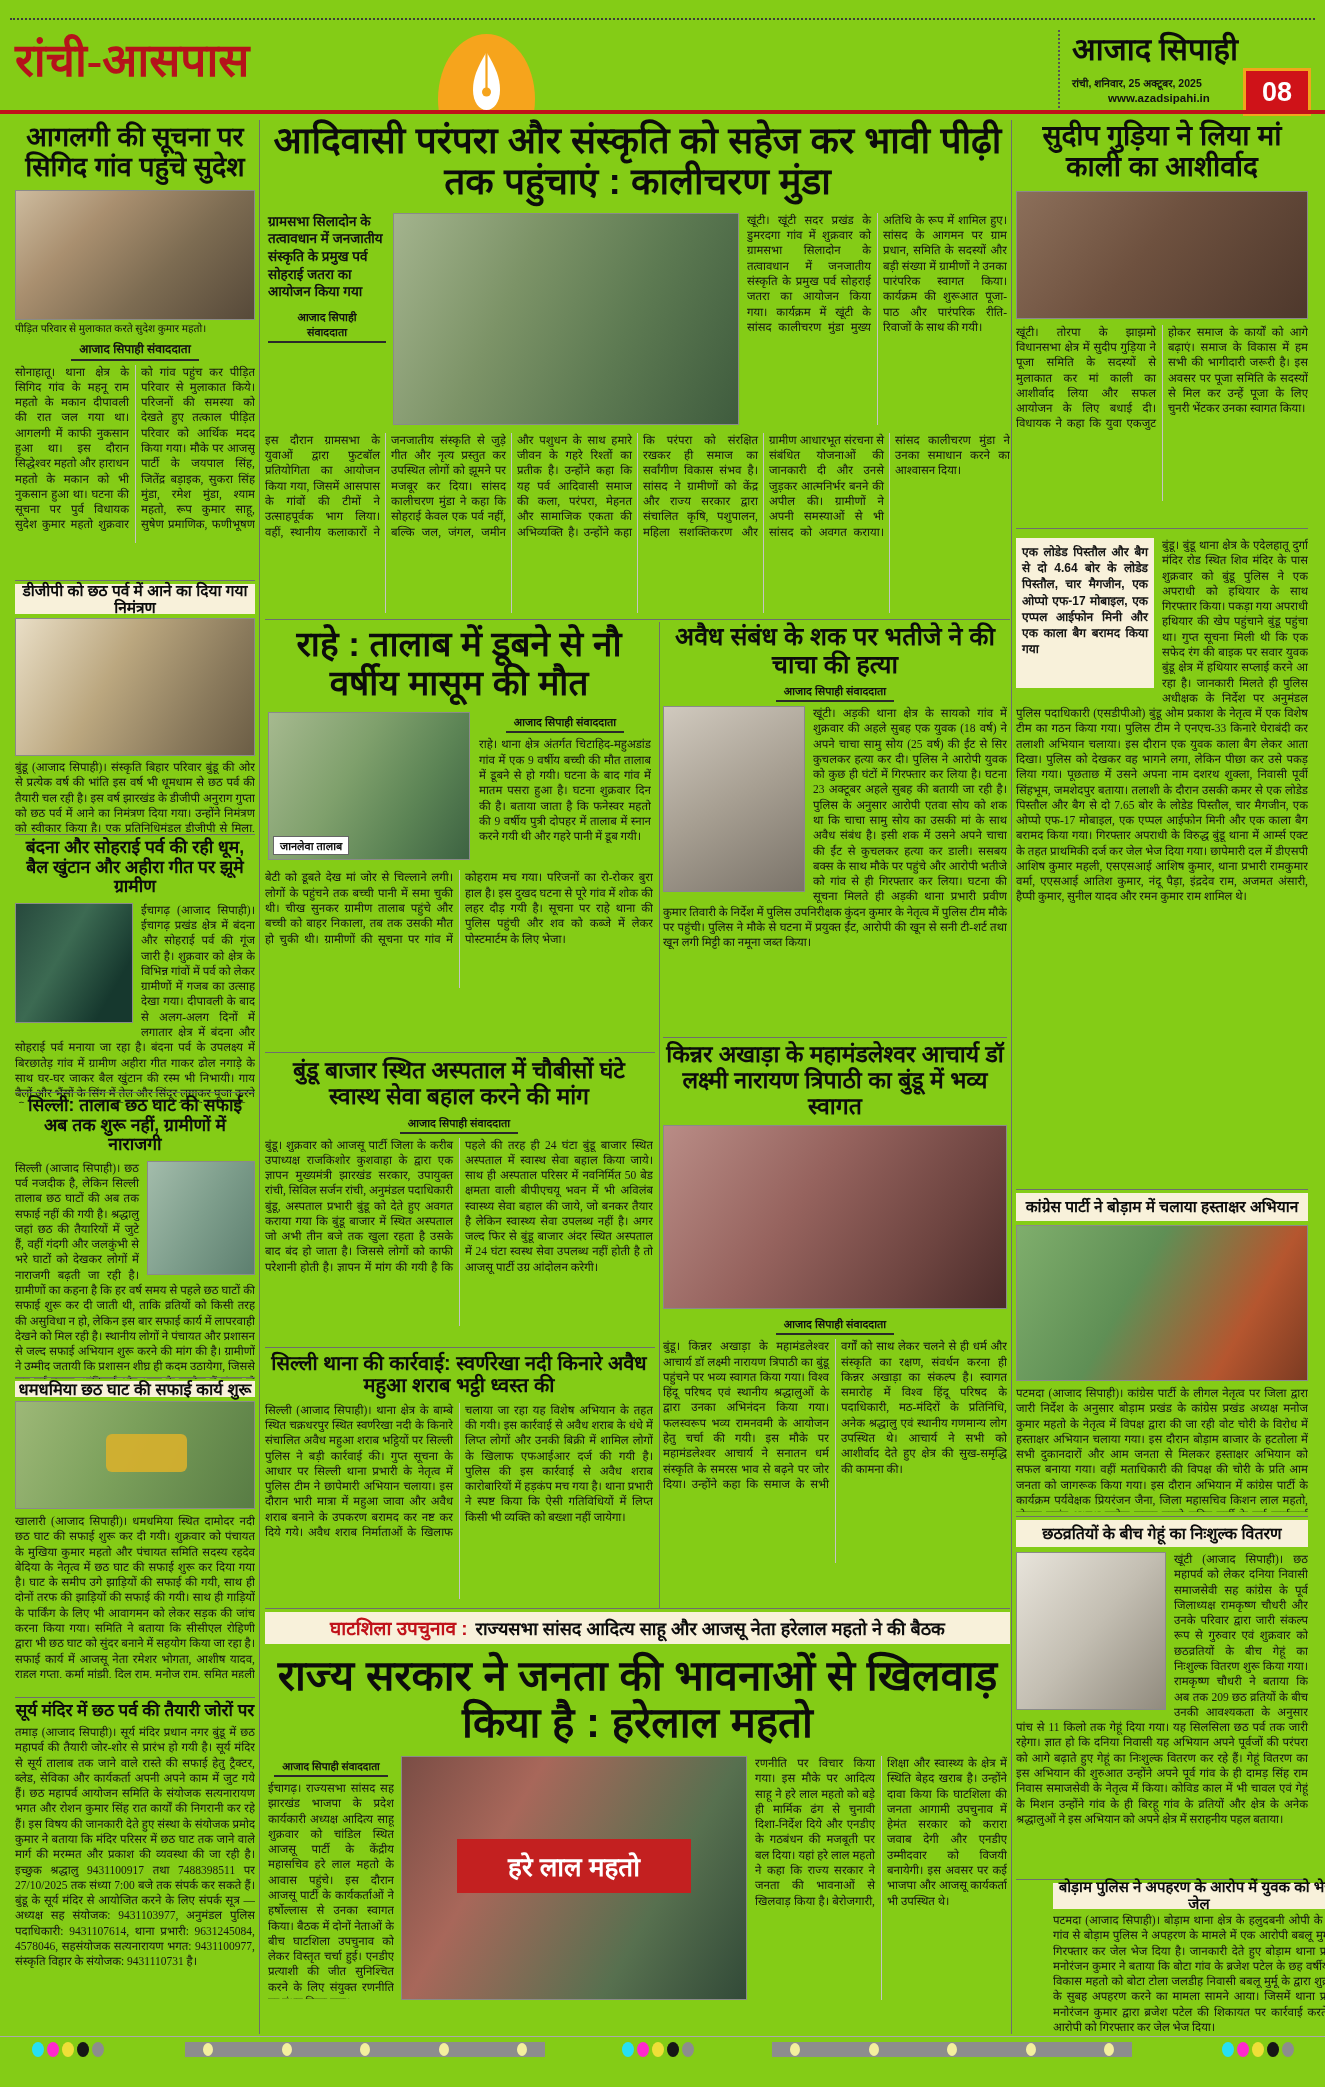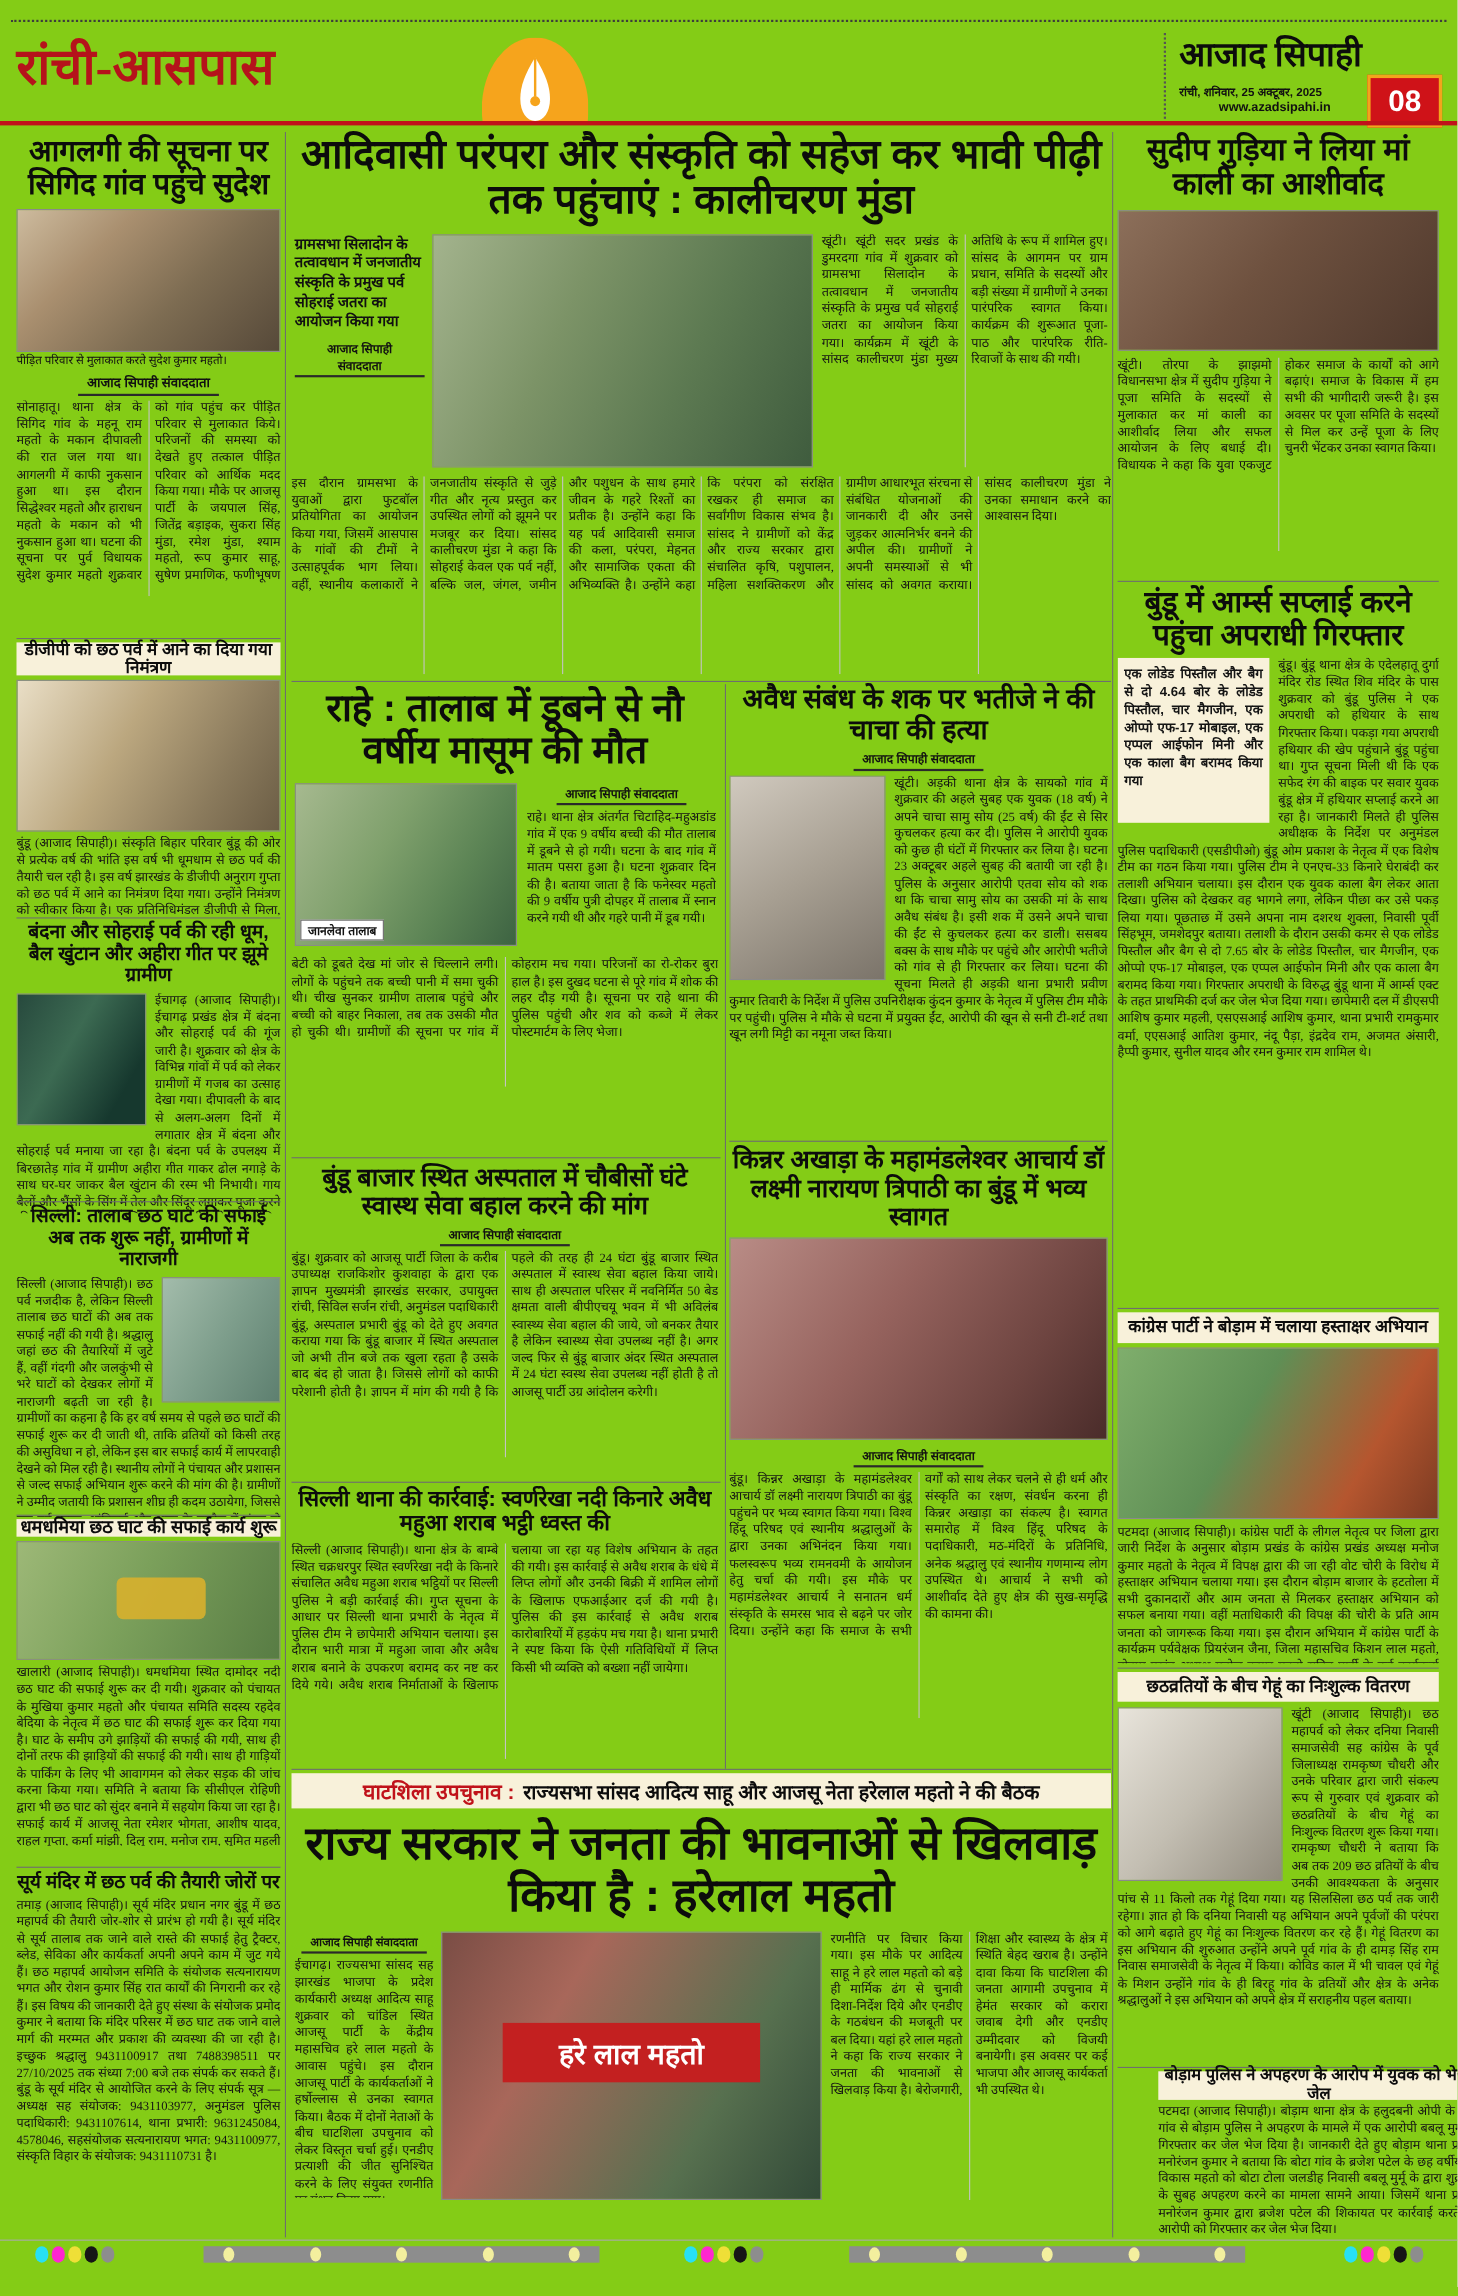--- a/index.html
+++ b/index.html
@@ -251,21 +251,20 @@
 
   <section class="abs" style="left:1016px;top:120px;width:292px;">
     <h2 class="hl" style="font-size:28px;">सुदीप गुड़िया ने लिया मां काली का आशीर्वाद</h2>
     <div class="ph ph-kali" style="height:128px;margin-top:8px;"></div>
     <div class="body col2" style="height:176px;margin-top:6px;">खूंटी। तोरपा के झाझमो विधानसभा क्षेत्र में सुदीप गुड़िया ने पूजा समिति के सदस्यों से मुलाकात कर मां काली का आशीर्वाद लिया और सफल आयोजन के लिए बधाई दी। विधायक ने कहा कि युवा एकजुट होकर समाज के कार्यों को आगे बढ़ाएं। समाज के विकास में हम सभी की भागीदारी जरूरी है। इस अवसर पर पूजा समिति के सदस्यों से मिल कर उन्हें पूजा के लिए चुनरी भेंटकर उनका स्वागत किया।</div>
   </section>
 
   <div class="hline" style="left:1016px;top:528px;width:292px;"></div>
 
   <section class="abs" style="left:1016px;top:532px;width:292px;">
-    <h2 class="hl" style="font-size:27px;">बुंडू में आर्म्स सप्लाई करने पहुंचा अपराधी गिरफ्तार</h2>
     <div class="body" style="height:370px;margin-top:6px;">
       <span class="highlight-box beige float-l" style="display:block;width:138px;height:150px;">एक लोडेड पिस्तौल और बैग से दो 4.64 बोर के लोडेड पिस्तौल, चार मैगजीन, एक ओप्पो एफ-17 मोबाइल, एक एप्पल आईफोन मिनी और एक काला बैग बरामद किया गया</span>
       <span>बुंडू। बुंडू थाना क्षेत्र के एदेलहातू दुर्गा मंदिर रोड स्थित शिव मंदिर के पास शुक्रवार को बुंडू पुलिस ने एक अपराधी को हथियार के साथ गिरफ्तार किया। पकड़ा गया अपराधी हथियार की खेप पहुंचाने बुंडू पहुंचा था। गुप्त सूचना मिली थी कि एक सफेद रंग की बाइक पर सवार युवक बुंडू क्षेत्र में हथियार सप्लाई करने आ रहा है। जानकारी मिलते ही पुलिस अधीक्षक के निर्देश पर अनुमंडल पुलिस पदाधिकारी (एसडीपीओ) बुंडू ओम प्रकाश के नेतृत्व में एक विशेष टीम का गठन किया गया। पुलिस टीम ने एनएच-33 किनारे घेराबंदी कर तलाशी अभियान चलाया। इस दौरान एक युवक काला बैग लेकर आता दिखा। पुलिस को देखकर वह भागने लगा, लेकिन पीछा कर उसे पकड़ लिया गया। पूछताछ में उसने अपना नाम दशरथ शुक्ला, निवासी पूर्वी सिंहभूम, जमशेदपुर बताया। तलाशी के दौरान उसकी कमर से एक लोडेड पिस्तौल और बैग से दो 7.65 बोर के लोडेड पिस्तौल, चार मैगजीन, एक ओप्पो एफ-17 मोबाइल, एक एप्पल आईफोन मिनी और एक काला बैग बरामद किया गया। गिरफ्तार अपराधी के विरुद्ध बुंडू थाना में आर्म्स एक्ट के तहत प्राथमिकी दर्ज कर जेल भेज दिया गया। छापेमारी दल में डीएसपी आशिष कुमार महली, एसएसआई आशिष कुमार, थाना प्रभारी रामकुमार वर्मा, एएसआई आतिश कुमार, नंदू पैड़ा, इंद्रदेव राम, अजमत अंसारी, हैप्पी कुमार, सुनील यादव और रमन कुमार राम शामिल थे।</span>
     </div>
   </section>
 
   <div class="hline" style="left:1016px;top:1189px;width:292px;"></div>
 
   <section class="abs" style="left:1016px;top:1193px;width:292px;">
     <div class="hlbox beige" style="height:28px;">

